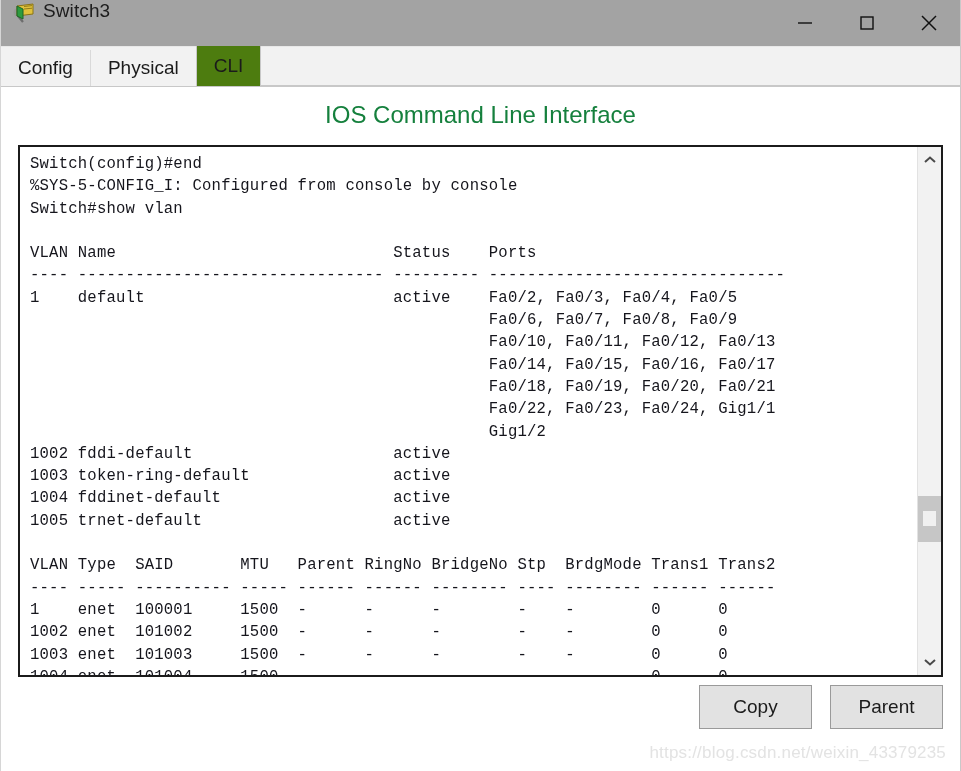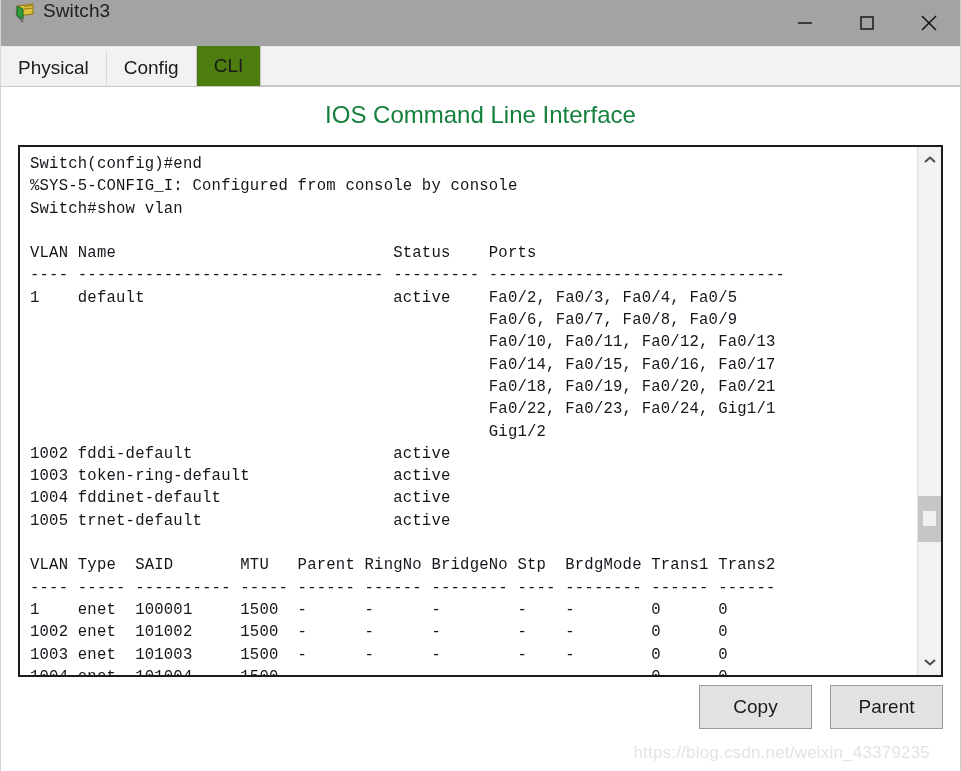--- a/index.html
+++ b/index.html
@@ -223,21 +223,21 @@
     display: flex;
     align-items: center;
     justify-content: center;
     cursor: default;
     box-sizing: border-box;
   }
 
   
   .watermark {
     position: absolute;
-    right: 30px;
+    right: 14px;
     bottom: 8px;
     font-size: 17px;
     color: #e3e3e3;
     font-family: "Liberation Sans", sans-serif;
     white-space: nowrap;
     letter-spacing: 0.2px;
   }
 </style>
 </head>
 <body>
@@ -272,24 +272,24 @@
         <svg width="26" height="26" viewBox="0 0 26 26">
           <line x1="6" y1="6" x2="20" y2="20" stroke="#111" stroke-width="1.5"></line>
           <line x1="20" y1="6" x2="6" y2="20" stroke="#111" stroke-width="1.5"></line>
         </svg>
       </button>
     </div>
   </div>
 
   <div class="tabstrip">
     <div class="tab">
+      <span>Config</span>
+    </div>
+    <div class="tab">
       <span>Physical</span>
-    </div>
-    <div class="tab">
-      <span>Config</span>
     </div>
     <div class="tab active">
       <span>CLI</span>
     </div>
   </div>
 
   <div class="content">
 
     <div class="heading">IOS Command Line Interface</div>
 

